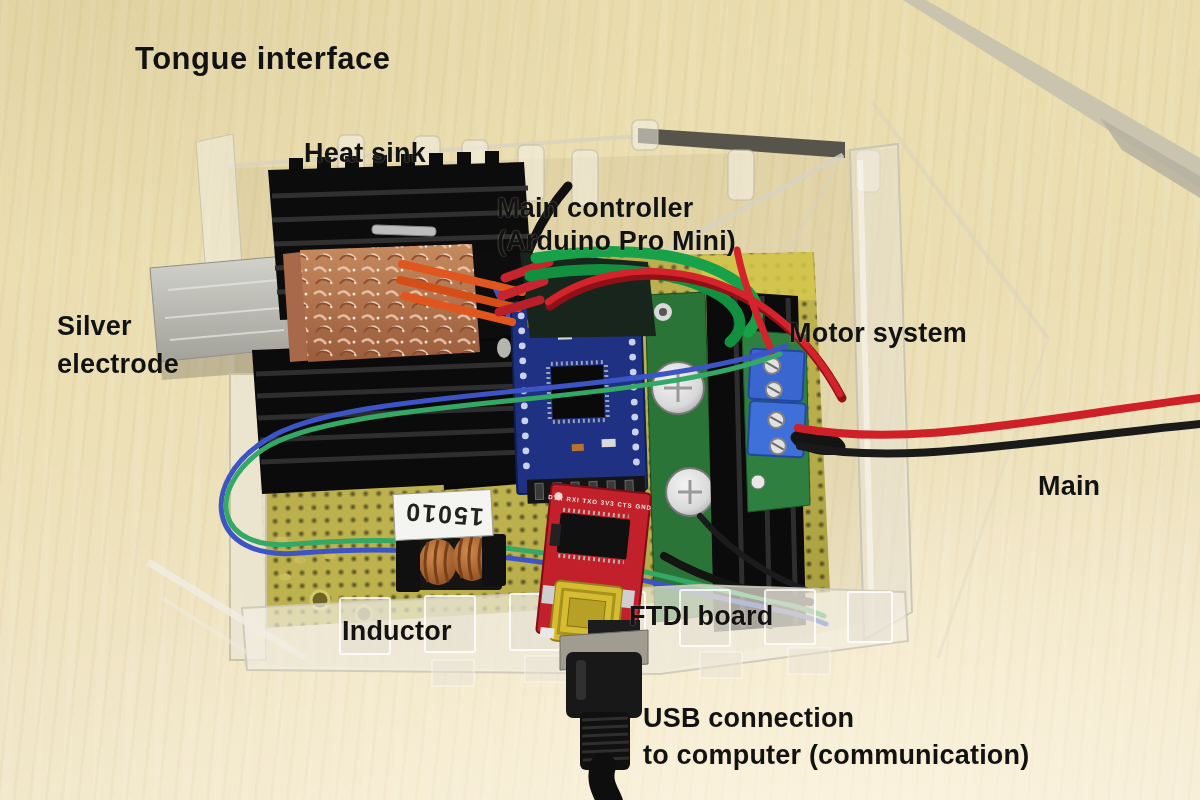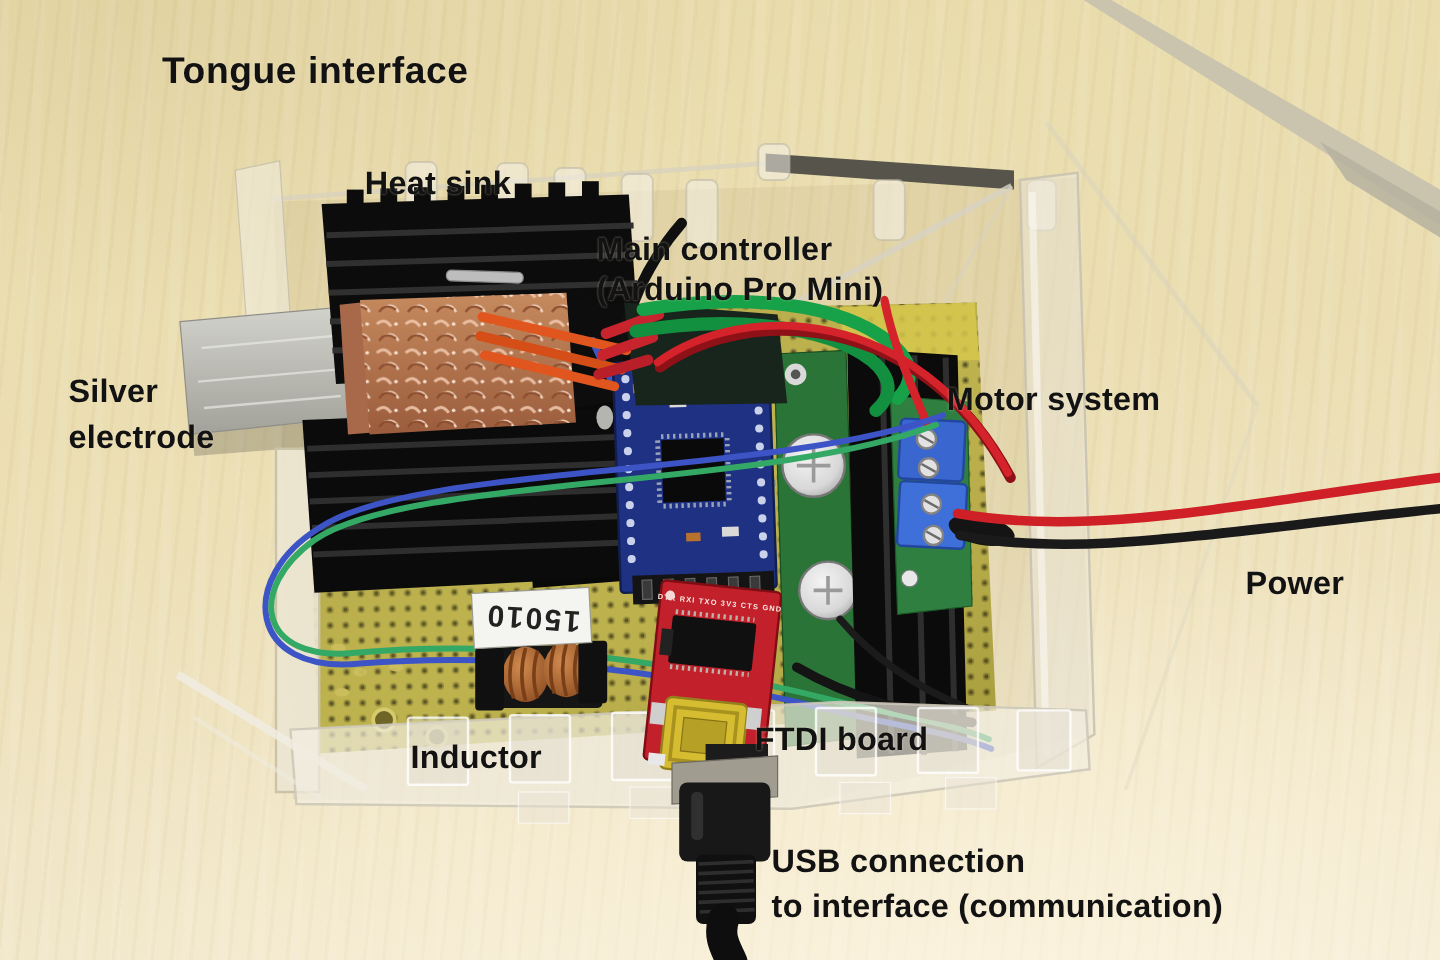--- a/index.html
+++ b/index.html
@@ -306,18 +306,18 @@
 
   <div class="marking">15010</div>
 
   <div class="lbl hdr" style="left:135px;top:42px;">Tongue interface</div>
   <div class="lbl" style="left:304px;top:139px;">Heat sink</div>
   <div class="lbl" style="left:497px;top:194px;">Main controller</div>
   <div class="lbl" style="left:497px;top:227px;">(Arduino Pro Mini)</div>
   <div class="lbl" style="left:57px;top:312px;text-align:center;">Silver</div>
   <div class="lbl" style="left:57px;top:350px;">electrode</div>
   <div class="lbl" style="left:789px;top:319px;">Motor system</div>
-  <div class="lbl" style="left:1038px;top:472px;">Power</div>
+  <div class="lbl" style="left:1038px;top:472px;">Main</div>
   <div class="lbl" style="left:342px;top:569px;margin-top:48px;">Inductor</div>
   <div class="lbl" style="left:643px;top:704px;">USB connection</div>
   <div class="lbl" style="left:629px;top:602px;">FTDI board</div>
-  <div class="lbl" style="left:643px;top:741px;">to interface (communication)</div>
+  <div class="lbl" style="left:643px;top:741px;">to computer (communication)</div>
 </div>
 
 </body></html>

